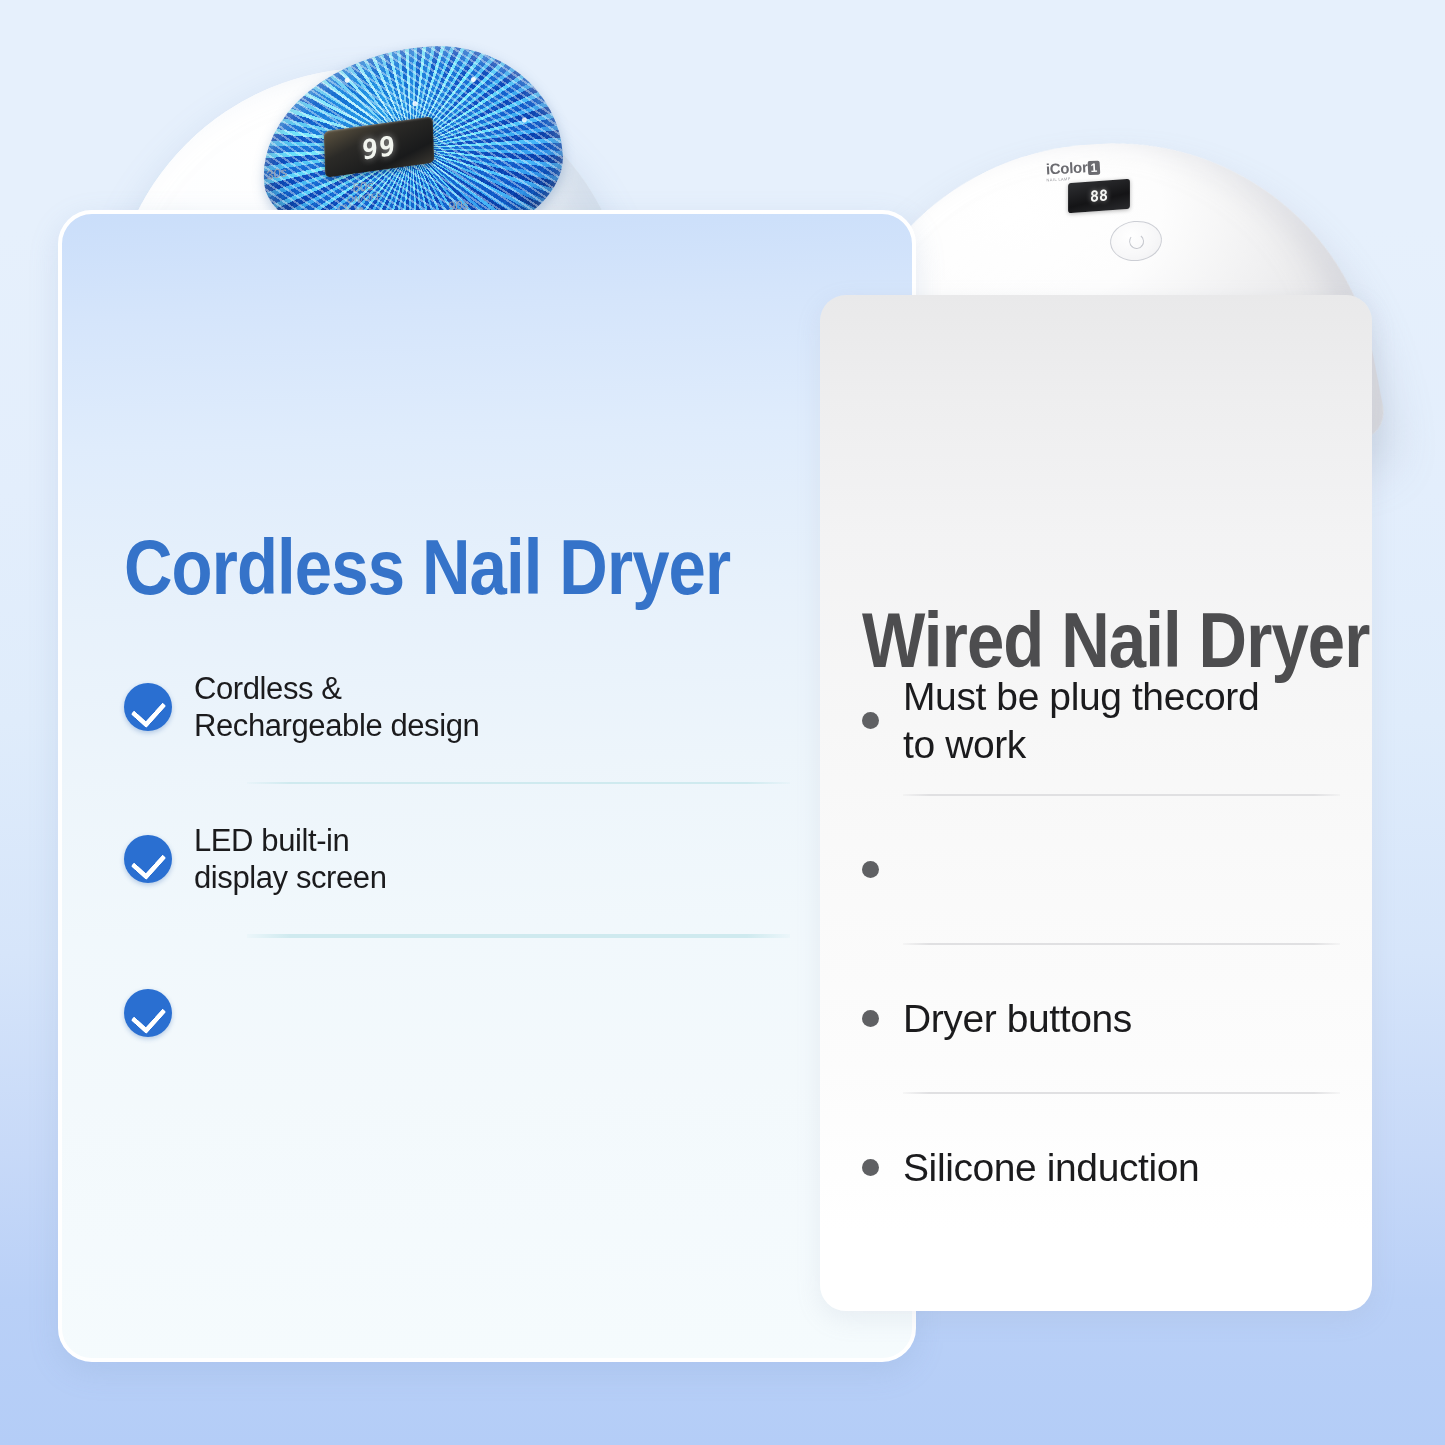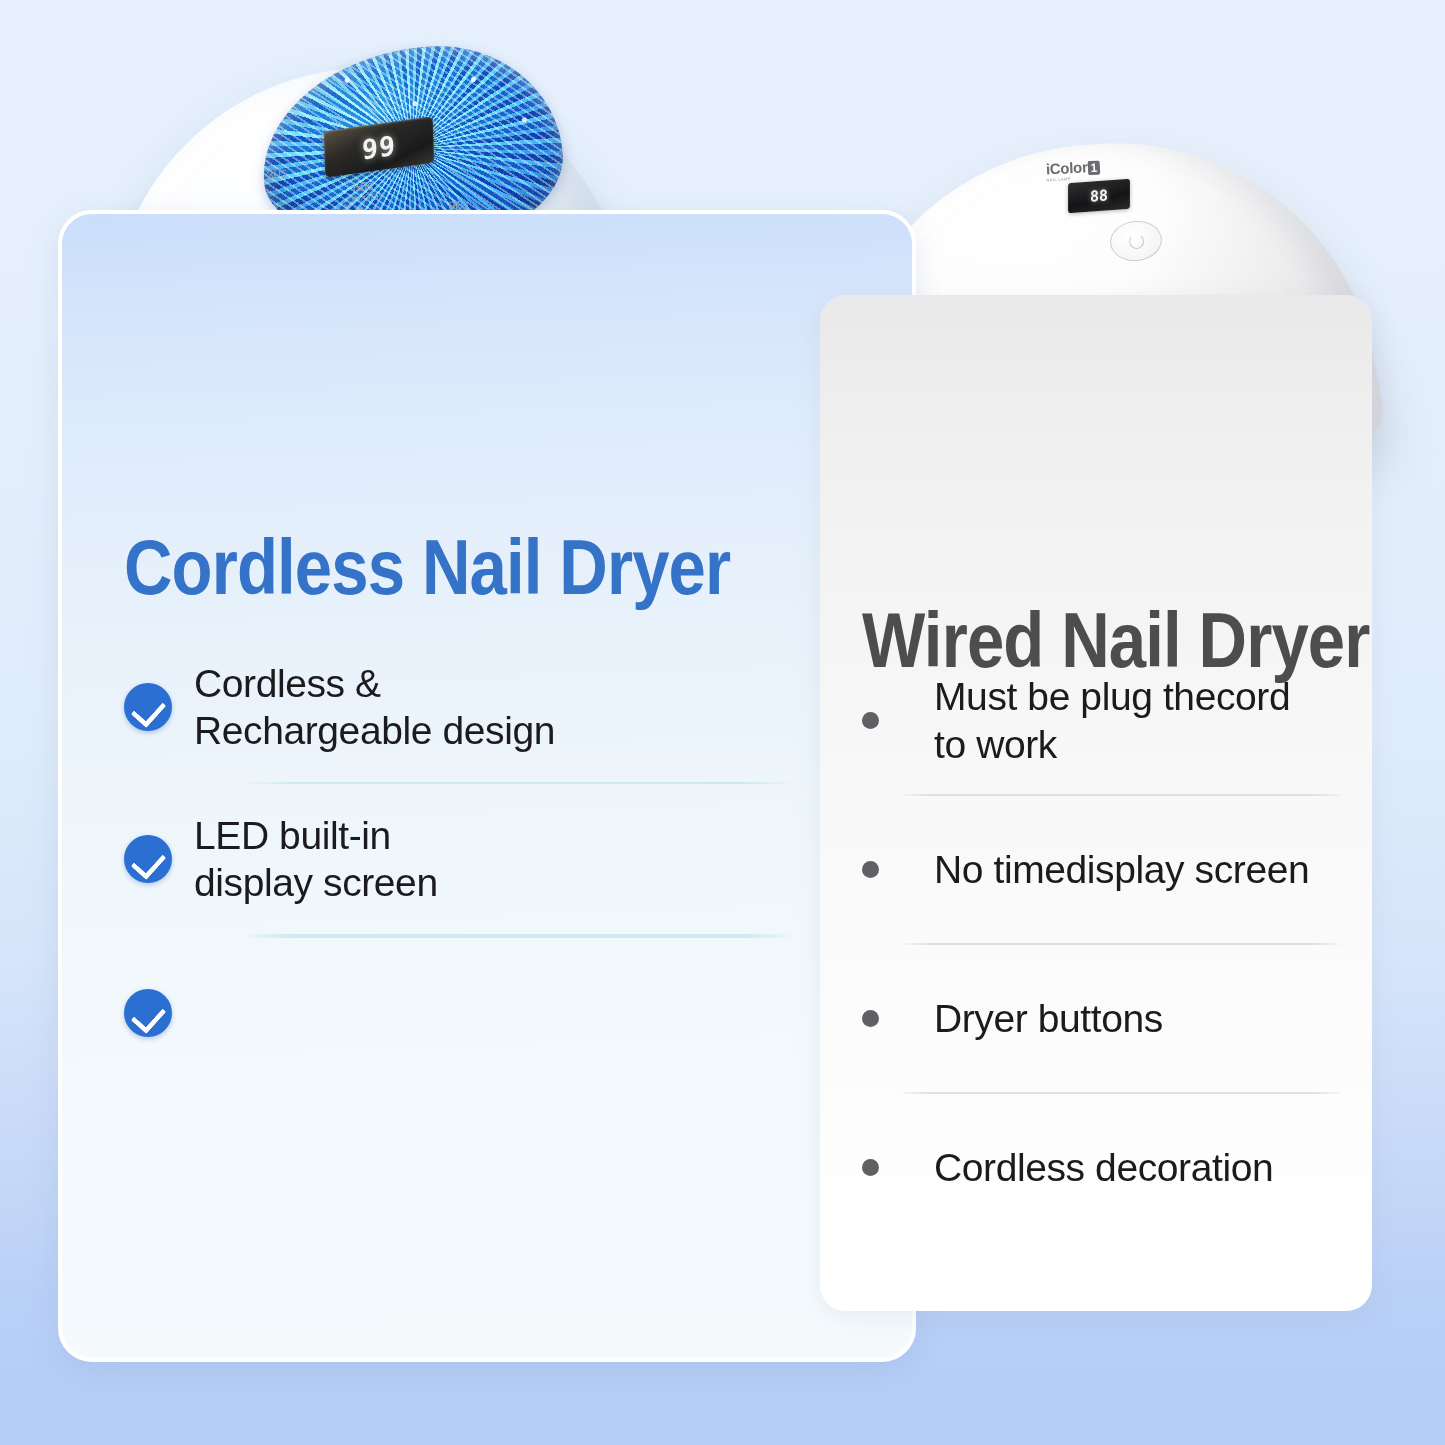--- a/index.html
+++ b/index.html
@@ -214,22 +214,22 @@
     content:""; position:absolute; left:14px; top:12px;
     width:16px; height:25px; border:5.5px solid #fff; border-top:0; border-left:0;
     transform:rotate(42deg); border-radius:2px;
   }
 
   .dot{
     flex:0 0 auto; width:17px; height:17px; border-radius:50%;
     background:#5f6063; margin-right:24px;
   }
 
-  .txt{ color:#1b1b1d; font-size:39px; line-height:1.21; letter-spacing:-.4px; }
-  .txt-r{ color:#1b1b1d; font-size:39px; line-height:1.21; letter-spacing:-.4px;margin-left:31px; }
+  .txt{ color:#1b1b1d; font-size:31px; line-height:1.21; letter-spacing:-.4px; }
+  .txt-r{ color:#1b1b1d; font-size:39px; line-height:1.21; letter-spacing:-.4px; }
 
   .divider-l{ height:2px; background:linear-gradient(90deg,rgba(205,235,240,.15),#cfeaef 8%,#cfeaef 92%,rgba(205,235,240,.15)); margin:0 0 0 123px; width:543px; }
   .divider-r{ height:2px; background:linear-gradient(90deg,rgba(222,222,224,.2),#e0e0e2 6%,#e0e0e2 94%,rgba(222,222,224,.2)); margin:0 0 0 41px; width:437px; }
 </style>
 </head>
 <body>
 
 <div class="products">
 
   <div class="lamp-l">
@@ -311,29 +311,28 @@
   <div class="list list-right">
 
     <div class="row row-r">
       <span class="dot"></span>
       <span class="txt-r">Must be plug thecord<br>to work</span>
     </div>
     <div class="divider-r"></div>
 
     <div class="row row-r">
       <span class="dot"></span>
-      <span class="txt-r">No timedisplay screen</span>
     </div>
     <div class="divider-r"></div>
 
     <div class="row row-r">
       <span class="dot"></span>
       <span class="txt-r">Dryer buttons</span>
     </div>
     <div class="divider-r"></div>
 
     <div class="row row-r">
       <span class="dot"></span>
-      <span class="txt-r">Cordless decoration</span>
+      <span class="txt-r">Silicone induction</span>
     </div>
 
   </div>
 </div>
 
 </body></html>

